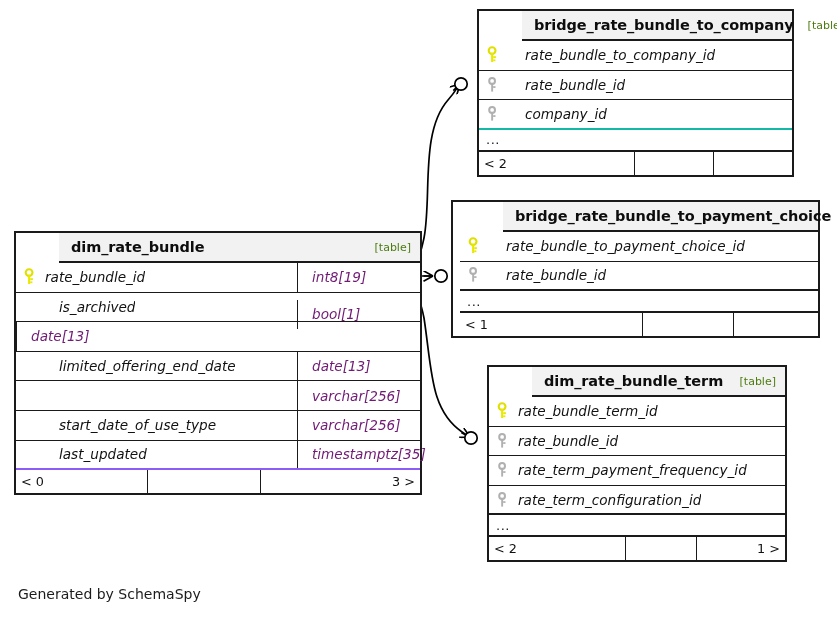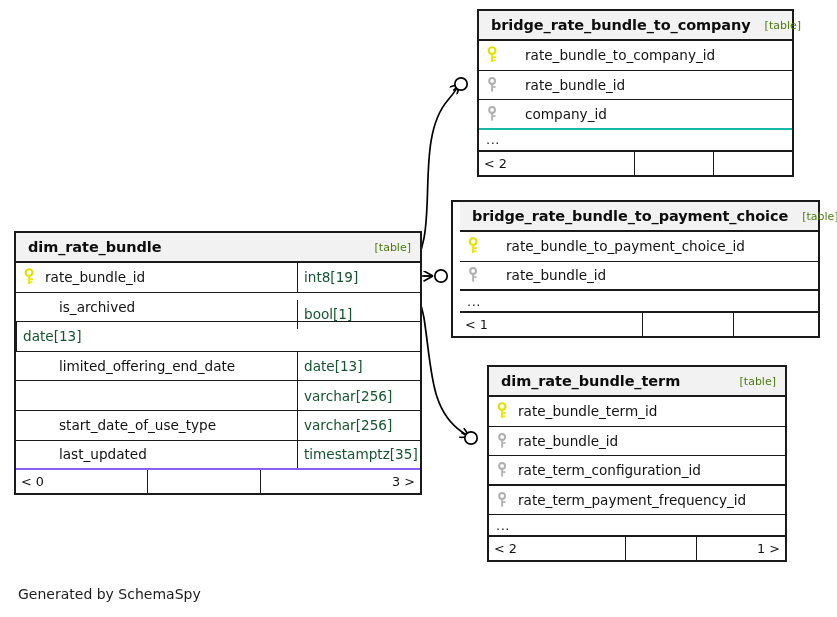--- a/index.html
+++ b/index.html
@@ -36,20 +36,21 @@
   }
   .t-header {
     display: flex;
     align-items: center;
     justify-content: space-between;
     background: #f2f2f2;
     border-bottom: 2px solid #1a1a1a;
     box-sizing: border-box;
     height: 30px;
     padding: 0 9px 0 12px;
+    margin-left: 43px;
   }
   .t-title {
     font-size: 14.5px;
     font-weight: bold;
     color: #0d0d0d;
     letter-spacing: -0.1px;
     white-space: nowrap;
   }
   .t-tag {
     font-size: 11px;
@@ -58,42 +59,43 @@
     margin-left: 14px;
   }
 
   .t-row {
     display: flex;
     align-items: center;
     height: 29.6px;
     border-bottom: 1.6px solid #1a1a1a;
     box-sizing: border-box;
     background: #ffffff;
+    font-style: italic;
   }
   .t-row:last-child { border-bottom: none; }
 
   .cell-name {
     display: flex;
     align-items: center;
     flex: 1 1 auto;
     min-width: 0;
     height: 100%;
     padding-left: 7px;
     box-sizing: border-box;
   }
   .cell-type {
     flex: 0 0 auto;
     height: 100%;
     display: flex;
     align-items: center;
-    padding-left: 6px;
+    padding-left: 14px;
     box-sizing: border-box;
     border-left: 1.6px solid #1a1a1a;
     font-size: 13.6px;
-    color: #14532d;
+    color: #701a75;
     white-space: nowrap;
   }
   .col-label {
     font-size: 13.6px;
     color: #111111;
     white-space: nowrap;
     overflow: hidden;
   }
 
   .keyslot {
@@ -379,43 +381,43 @@
           <svg width="17" height="18" viewBox="0 0 17 18">
             <circle cx="6.1" cy="5.0" r="2.9" fill="none" stroke="#b0b0b0" stroke-width="2"></circle>
             <rect x="5.2" y="6.8" width="1.9" height="8.8" fill="#b0b0b0"></rect>
             <rect x="7.1" y="10.2" width="2.4" height="1.7" fill="#b0b0b0"></rect>
           </svg>
         </span>
         <span class="col-label">rate_bundle_id</span>
       </div>
     </div>
 
+    <div class="t-row">
+      <div class="cell-name">
+        <span class="keyslot">
+          <svg width="17" height="18" viewBox="0 0 17 18">
+            <circle cx="6.1" cy="5.0" r="2.9" fill="none" stroke="#b0b0b0" stroke-width="2"></circle>
+            <rect x="5.2" y="6.8" width="1.9" height="8.8" fill="#b0b0b0"></rect>
+            <rect x="7.1" y="10.2" width="2.4" height="1.7" fill="#b0b0b0"></rect>
+          </svg>
+        </span>
+        <span class="col-label">rate_term_payment_frequency_id</span>
+      </div>
+    </div>
+
     <div class="t-row" style="border-bottom:2px solid #1a1a1a;">
       <div class="cell-name">
         <span class="keyslot">
           <svg width="17" height="18" viewBox="0 0 17 18">
             <circle cx="6.1" cy="5.0" r="2.9" fill="none" stroke="#b0b0b0" stroke-width="2"></circle>
             <rect x="5.2" y="6.8" width="1.9" height="8.8" fill="#b0b0b0"></rect>
             <rect x="7.1" y="10.2" width="2.4" height="1.7" fill="#b0b0b0"></rect>
           </svg>
         </span>
         <span class="col-label">rate_term_configuration_id</span>
-      </div>
-    </div>
-
-    <div class="t-row">
-      <div class="cell-name">
-        <span class="keyslot">
-          <svg width="17" height="18" viewBox="0 0 17 18">
-            <circle cx="6.1" cy="5.0" r="2.9" fill="none" stroke="#b0b0b0" stroke-width="2"></circle>
-            <rect x="5.2" y="6.8" width="1.9" height="8.8" fill="#b0b0b0"></rect>
-            <rect x="7.1" y="10.2" width="2.4" height="1.7" fill="#b0b0b0"></rect>
-          </svg>
-        </span>
-        <span class="col-label">rate_term_payment_frequency_id</span>
       </div>
     </div>
 
     <div class="ellipsis-row">
       <span>...</span>
     </div>
 
     <div class="foot-row">
       <div class="foot-cell foot-left" style="width:136px;">&lt; 2</div>
       <div class="foot-cell" style="width:71px;"></div>

